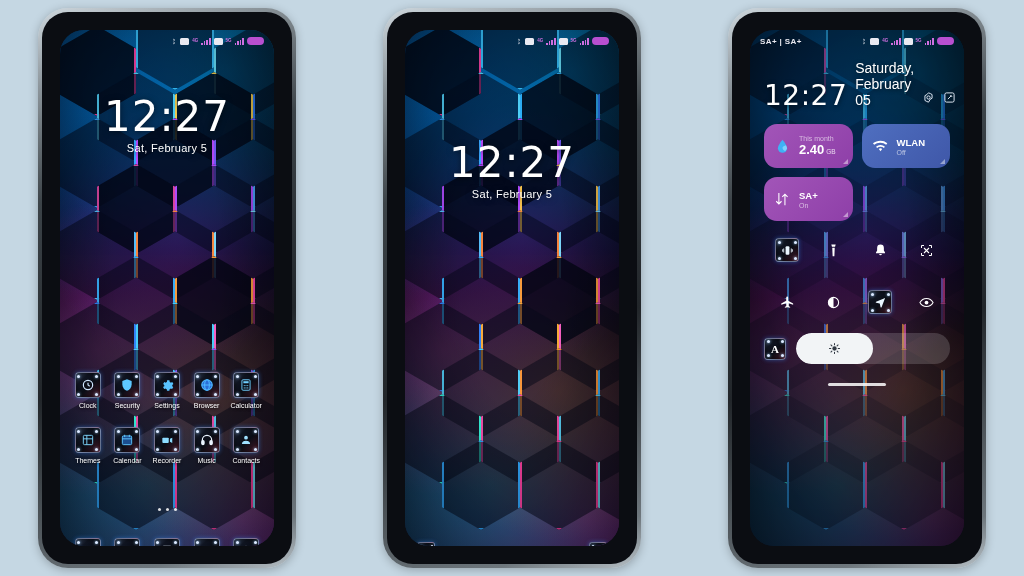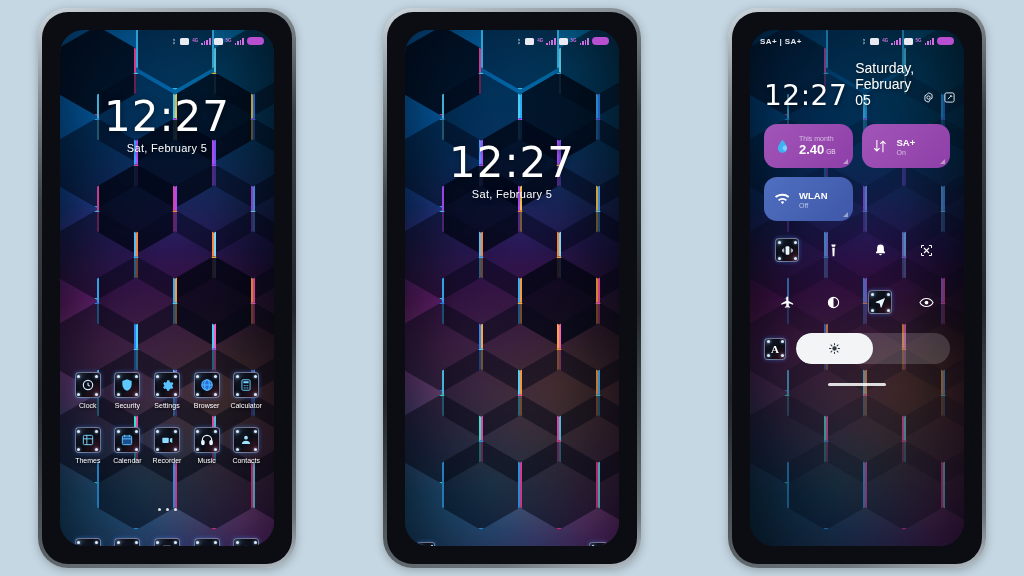--- a/index.html
+++ b/index.html
@@ -781,45 +781,45 @@
                   </svg>
               </span>
               <span class="t-txt">
                 <span class="t-small">This month</span>
                 <span class="t-big"><span>2.40</span><small>GB</small></span>
               </span>
               <span class="corner-tri"></span>
             </div>
 
 
-            <div class="tile purple">
-              <span class="t-ic">
-                <svg viewBox="0 0 24 24" fill="#ffffff">
-                    <path d="M7.5 3v14.2l-2.6-2.6-1.1 1.2 4.5 4.5 4.5-4.5-1.1-1.2-2.6 2.6V3h-1.6z" transform="translate(-1 0) scale(0.95)"></path>
-                    <path d="M16 21V6.8l2.6 2.6 1.1-1.2L15.2 3.7 10.7 8.2l1.1 1.2 2.6-2.6V21H16z" transform="translate(1 0) scale(0.95)"></path>
-                  </svg>
-              </span>
-              <span class="t-txt">
-                <span class="t-title">SA+</span>
-                <span class="t-sub">On</span>
-              </span>
-              <span class="corner-tri"></span>
-            </div>
-
             <div class="tile blue">
               <span class="t-ic">
                 <svg viewBox="0 0 24 24" fill="#ffffff">
                     <path d="M12 18.6l2.4-3a3.8 3.8 0 00-4.8 0l2.4 3z"></path>
                     <path d="M12 12.4c1.8 0 3.5.6 4.8 1.7l1.5-1.9A9.6 9.6 0 0012 10a9.6 9.6 0 00-6.3 2.2l1.5 1.9a7.4 7.4 0 014.8-1.7z"></path>
                     <path d="M12 6.6c3 0 5.8 1 8 2.8l1.6-2A15.3 15.3 0 0012 4C8 4 4.4 5.3 1.4 7.4l1.6 2A13.4 13.4 0 0112 6.6z"></path>
                   </svg>
               </span>
               <span class="t-txt">
                 <span class="t-title">WLAN</span>
                 <span class="t-sub">Off</span>
+              </span>
+              <span class="corner-tri"></span>
+            </div>
+
+            <div class="tile purple">
+              <span class="t-ic">
+                <svg viewBox="0 0 24 24" fill="#ffffff">
+                    <path d="M7.5 3v14.2l-2.6-2.6-1.1 1.2 4.5 4.5 4.5-4.5-1.1-1.2-2.6 2.6V3h-1.6z" transform="translate(-1 0) scale(0.95)"></path>
+                    <path d="M16 21V6.8l2.6 2.6 1.1-1.2L15.2 3.7 10.7 8.2l1.1 1.2 2.6-2.6V21H16z" transform="translate(1 0) scale(0.95)"></path>
+                  </svg>
+              </span>
+              <span class="t-txt">
+                <span class="t-title">SA+</span>
+                <span class="t-sub">On</span>
               </span>
               <span class="corner-tri"></span>
             </div>
           </div>
 
           <div class="toggles">
             <div class="tg">
               <div class="icon-tile">
                   <span class="corner-b"></span>
                   <span class="corner-b2"></span>

